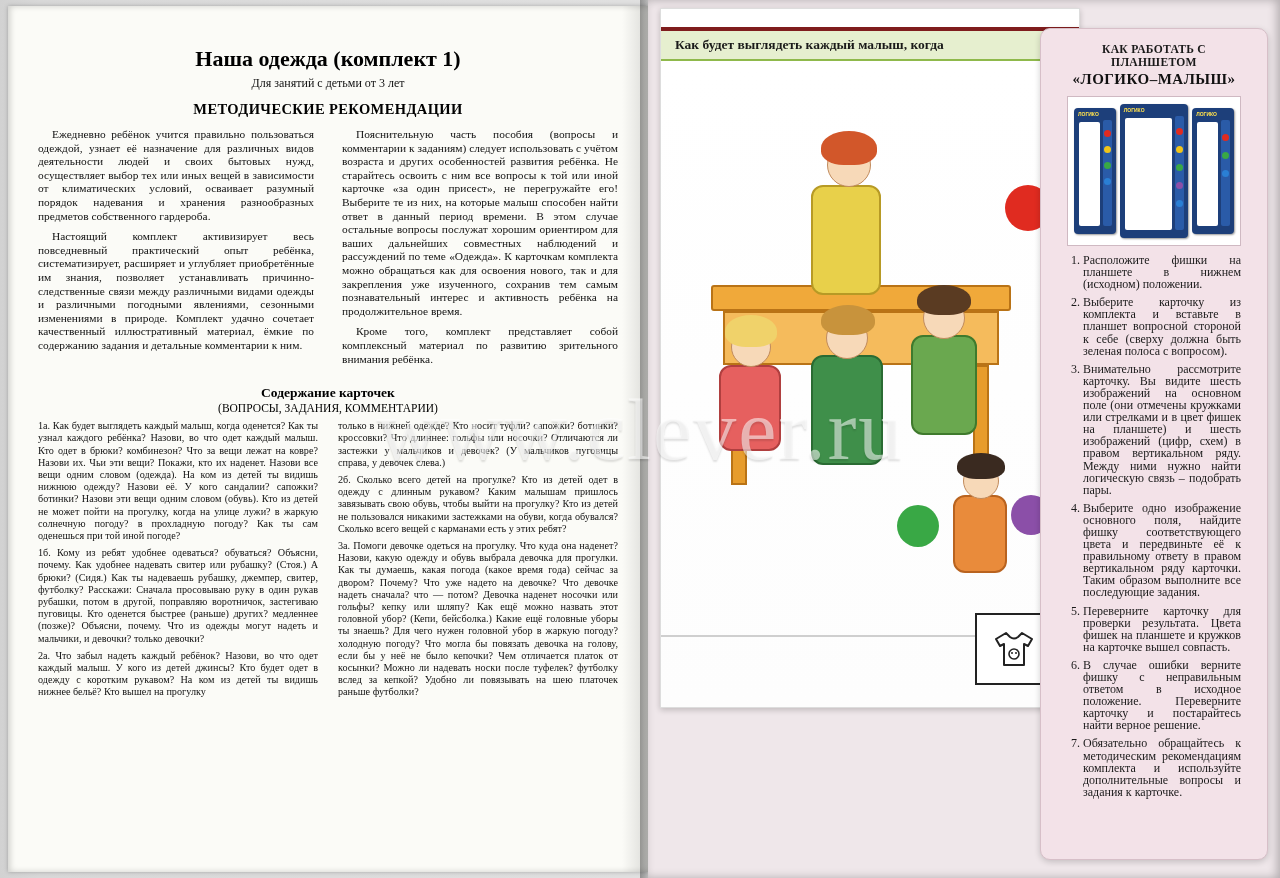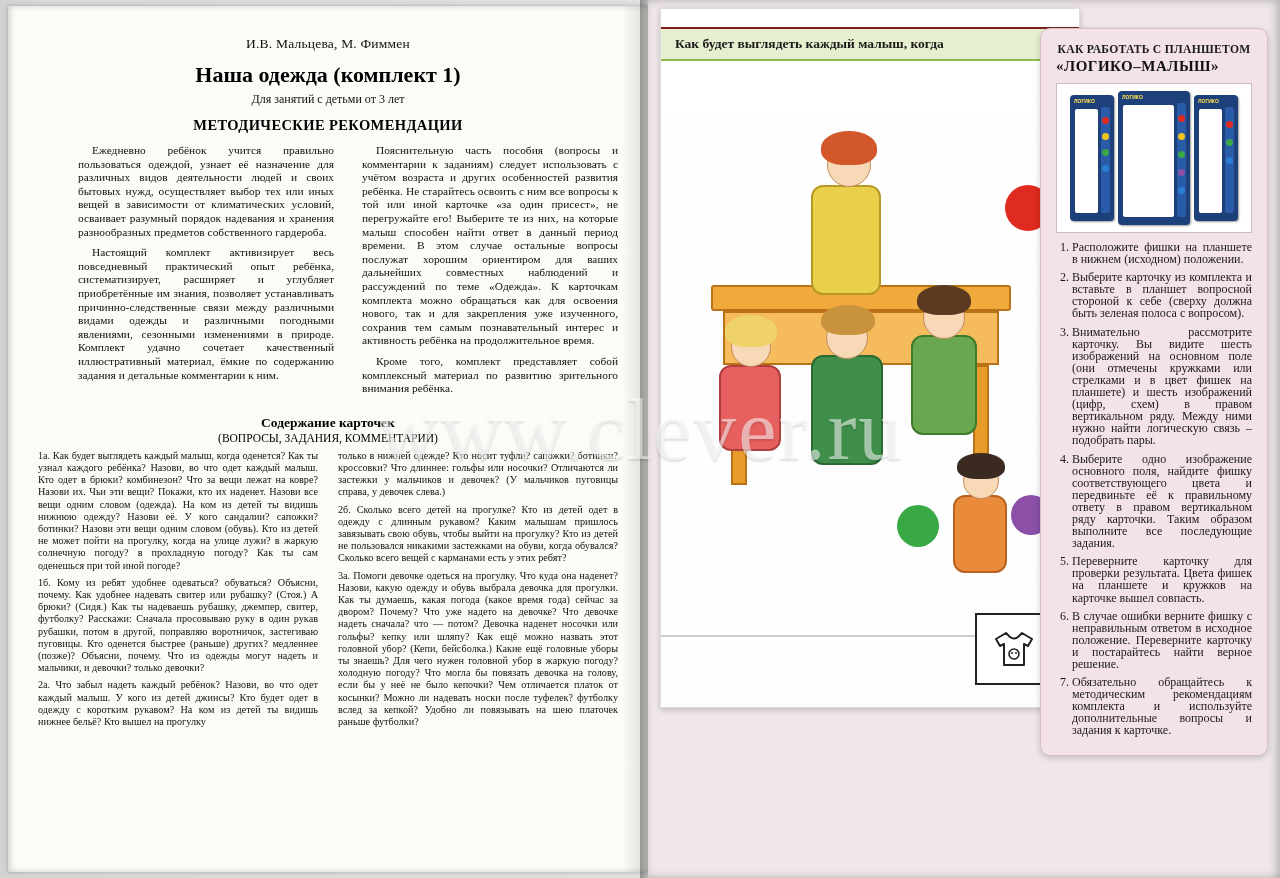--- a/index.html
+++ b/index.html
@@ -37,21 +37,21 @@
 
   
   .lp-inner { position:absolute; left:30px; top:30px; width:580px; height:810px; }
   .authors { text-align:center; font-size:13.5px; color:#111; letter-spacing:.2px; }
   .doc-title { text-align:center; font-size:22px; font-weight:bold; margin-top:10px; color:#000;}
   .doc-sub { text-align:center; font-size:12px; margin-top:4px; color:#111;}
   .section-title {
     text-align:center; font-size:14.5px; font-weight:bold; margin-top:10px;
     letter-spacing:.4px; color:#000;
   }
-  .cols { display:flex; gap:28px; margin-top:10px;margin-left:40px; }
+  .cols { display:flex; gap:28px; margin-top:10px; }
   .col { width:280px; }
   .col p {
     margin:0 0 7px 0; font-size:11.4px; line-height:13.6px;
     text-align:justify; text-indent:14px; color:#111;
     -webkit-hyphens:auto; hyphens:auto;
   }
   .content-title {
     text-align:center; font-weight:bold; font-size:13.5px; margin:12px 0 1px 0;
   }
   .content-sub { text-align:center; font-size:11.5px; margin-bottom:6px; }
@@ -74,21 +74,21 @@
 
   
   .card-sheet {
     position:absolute; left:660px; top:8px; width:420px; height:700px;
     background:#ffffff; border:1px solid #ddd;
     box-shadow:0 2px 6px rgba(0,0,0,.2);
     overflow:hidden;
   }
   .card-head {
     position:absolute; left:0; top:18px; width:100%; height:34px;
-    background:#e6efcf; border-top:2px solid #7f1d1d; border-bottom:2px solid #8fb94b;
+    background:#e6efcf; border-top:4px solid #7f1d1d; border-bottom:2px solid #8fb94b;
     display:flex; align-items:center; padding-left:14px;
   }
   .card-head span { font-size:13.5px; font-weight:bold; color:#1a1a1a; }
   .illus {
     position:absolute; left:0; top:56px; width:100%; bottom:0;
     background:linear-gradient(#ffffff,#fdfdfd);
   }
   .dot { position:absolute; border-radius:50%; }
   .dot.red    { width:46px; height:46px; background:#e02b20; right:28px; top:120px;}
   .dot.green  { width:42px; height:42px; background:#39a845; right:140px; top:440px;}
@@ -105,31 +105,31 @@
   .hair { position:absolute; border-radius:50% 50% 40% 40%; }
 
   .label-box {
     position:absolute; right:26px; bottom:22px; width:78px; height:72px;
     border:2px solid #222; background:#fff; display:flex; align-items:center; justify-content:center;
   }
   .tshirt-icon { width:48px; height:40px; }
 
   
   .panel {
-    position:absolute; right:12px; top:28px; width:228px; height:728px;
+    position:absolute; right:12px; top:28px; width:228px; height:832px;
     background:#f3e2e8; border:1px solid #d7bfc8; border-radius:10px;
     box-shadow:0 2px 6px rgba(0,0,0,.18);
-    padding:12px 15px;
+    padding:12px 26px;
   }
   .panel h3 {
     margin:2px 0 0 0; text-align:center; font-size:11.6px; font-weight:bold;
     letter-spacing:.3px; color:#1a1a1a;
   }
   .panel h2 {
-    margin:2px 0 8px 0; font-size:15px; font-weight:bold;
+    margin:2px 0 8px 0; text-align:center; font-size:15px; font-weight:bold;
     letter-spacing:.5px; color:#111;
   }
   .tablet-pic {
     height:150px; margin:0 auto 8px auto; position:relative;
     background:#ffffff; border:1px solid #cfb9c2;
     display:flex; align-items:center; justify-content:center; gap:4px;
     padding:6px;
   }
   .tablet {
     width:44px; height:126px; background:#1d3f7a; border-radius:4px;
@@ -154,21 +154,20 @@
     font-size:12px; line-height:12.1px; text-align:justify; margin-bottom:6px; color:#1a1a1a;
   }
 </style>
 </head>
 <body>
 
 <div class="spread">
 
   <div class="left-page">
     <div class="lp-inner">
-      <div class="authors">И.В. Мальцева, М. Фиммен</div>
       <div class="doc-title">Наша одежда (комплект 1)</div>
       <div class="doc-sub">Для занятий с детьми от 3 лет</div>
       <div class="section-title">МЕТОДИЧЕСКИЕ РЕКОМЕНДАЦИИ</div>
 
       <div class="cols">
         <div class="col">
           <p>Ежедневно ребёнок учится правильно пользоваться одеждой, узнает её назначение для различных видов деятельности людей и своих бытовых нужд, осуществляет выбор тех или иных вещей в зависимости от климатических условий, осваивает разумный порядок надевания и хранения разнообразных предметов собственного гардероба.</p>
           <p>Настоящий комплект активизирует весь повседневный практический опыт ребёнка, систематизирует, расширяет и углубляет приобретённые им знания, позволяет устанавливать причинно-следственные связи между различными видами одежды и различными погодными явлениями, сезонными изменениями в природе. Комплект удачно сочетает качественный иллюстративный материал, ёмкие по содержанию задания и детальные комментарии к ним.</p>
         </div>
         <div class="col">

